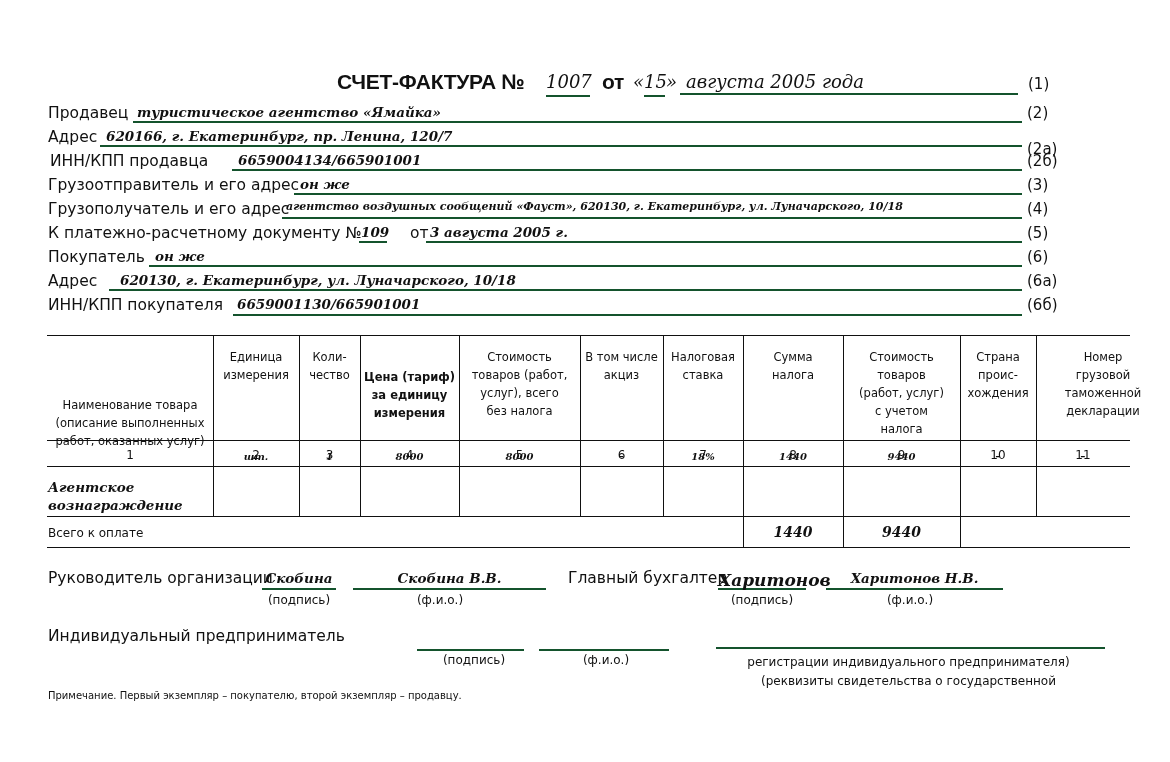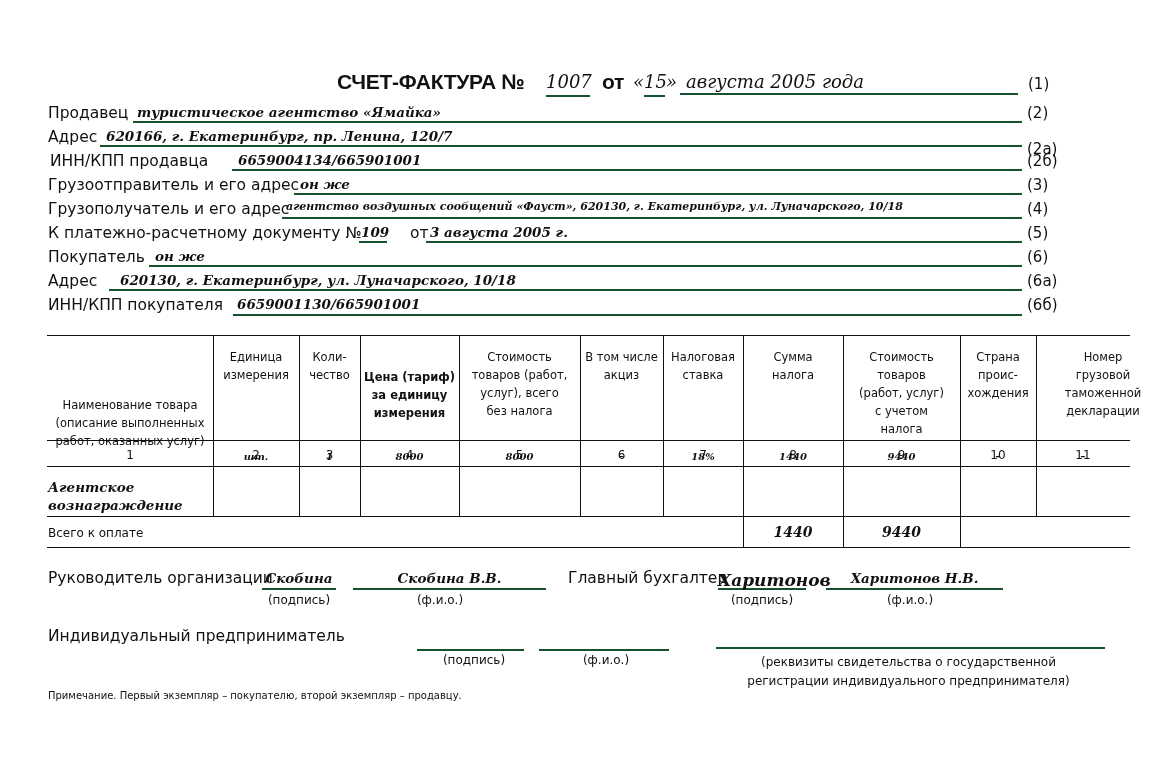--- a/index.html
+++ b/index.html
@@ -191,17 +191,17 @@
 <div class="abs ul serif-i" style="left:826px; top:570px; width:177px; height:18px; text-align:center; font-size:13.5px; font-weight:bold;">Харитонов Н.В.</div>
 <div class="abs small" style="left:826px; width:168px; top:593px; text-align:center;">(ф.и.о.)</div>
 
 <div class="abs lbl" style="left:48px; top:627px;">Индивидуальный предприниматель</div>
 <div class="abs ul" style="left:417px; top:630px; width:107px; height:19px;"></div>
 <div class="abs small" style="left:417px; width:114px; top:653px; text-align:center;">(подпись)</div>
 <div class="abs ul" style="left:539px; top:630px; width:130px; height:19px;"></div>
 <div class="abs small" style="left:539px; width:134px; top:653px; text-align:center;">(ф.и.о.)</div>
 <div class="abs ul" style="left:716px; top:628px; width:389px; height:19px;"></div>
 <div class="abs small" style="left:716px; width:385px; top:653px; text-align:center; line-height:19px;">
+  <div>регистрации индивидуального предпринимателя)</div>
   <div>(реквизиты свидетельства о государственной</div>
-  <div>регистрации индивидуального предпринимателя)</div>
 </div>
 
 <div class="abs" style="left:48px; top:690px; font-size:10px;">Примечание. Первый экземпляр – покупателю, второй экземпляр – продавцу.</div>
 
 </body></html>

